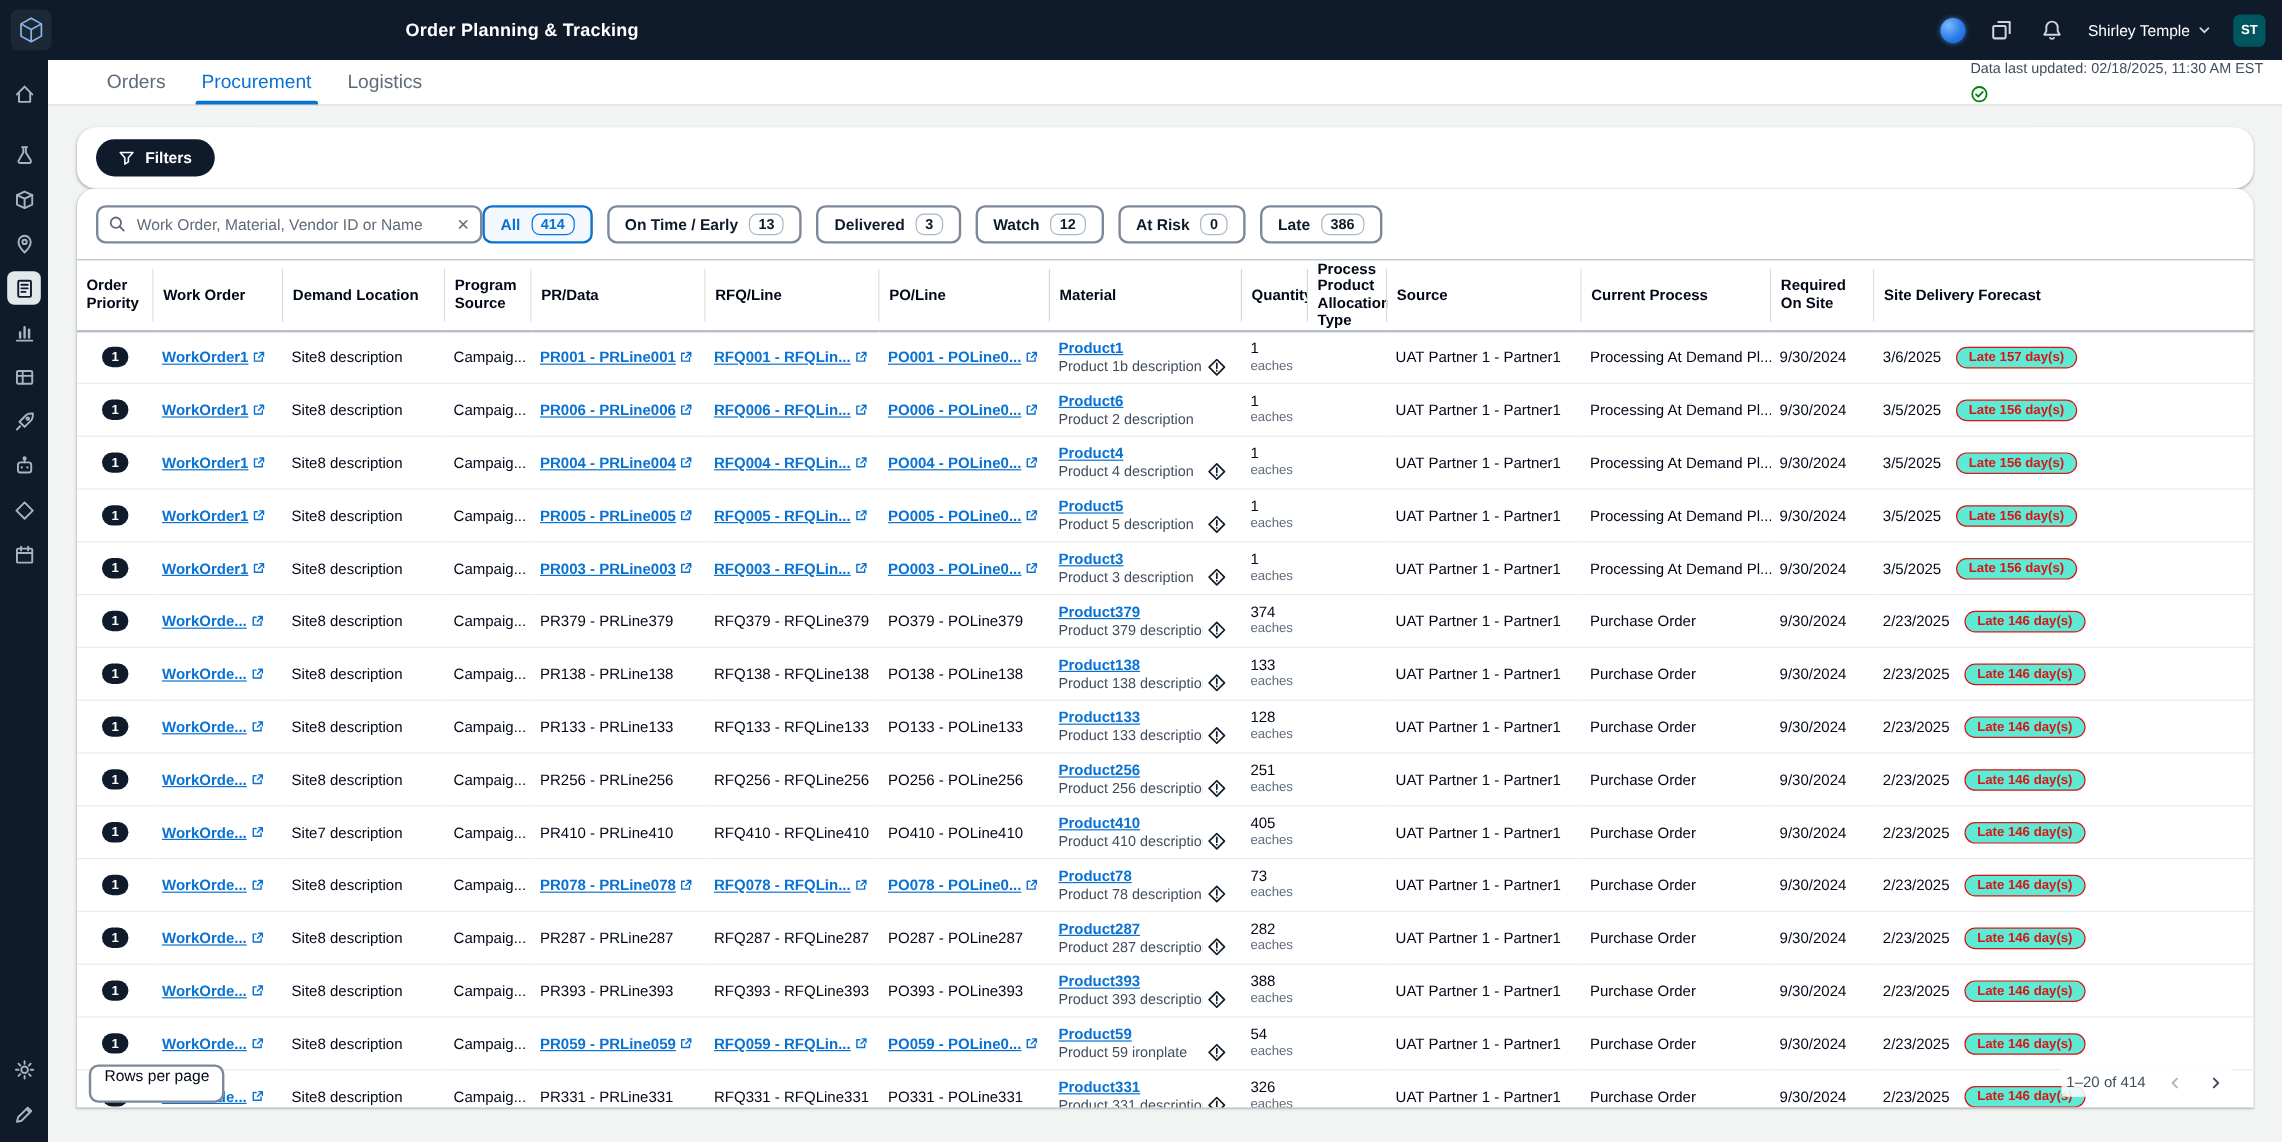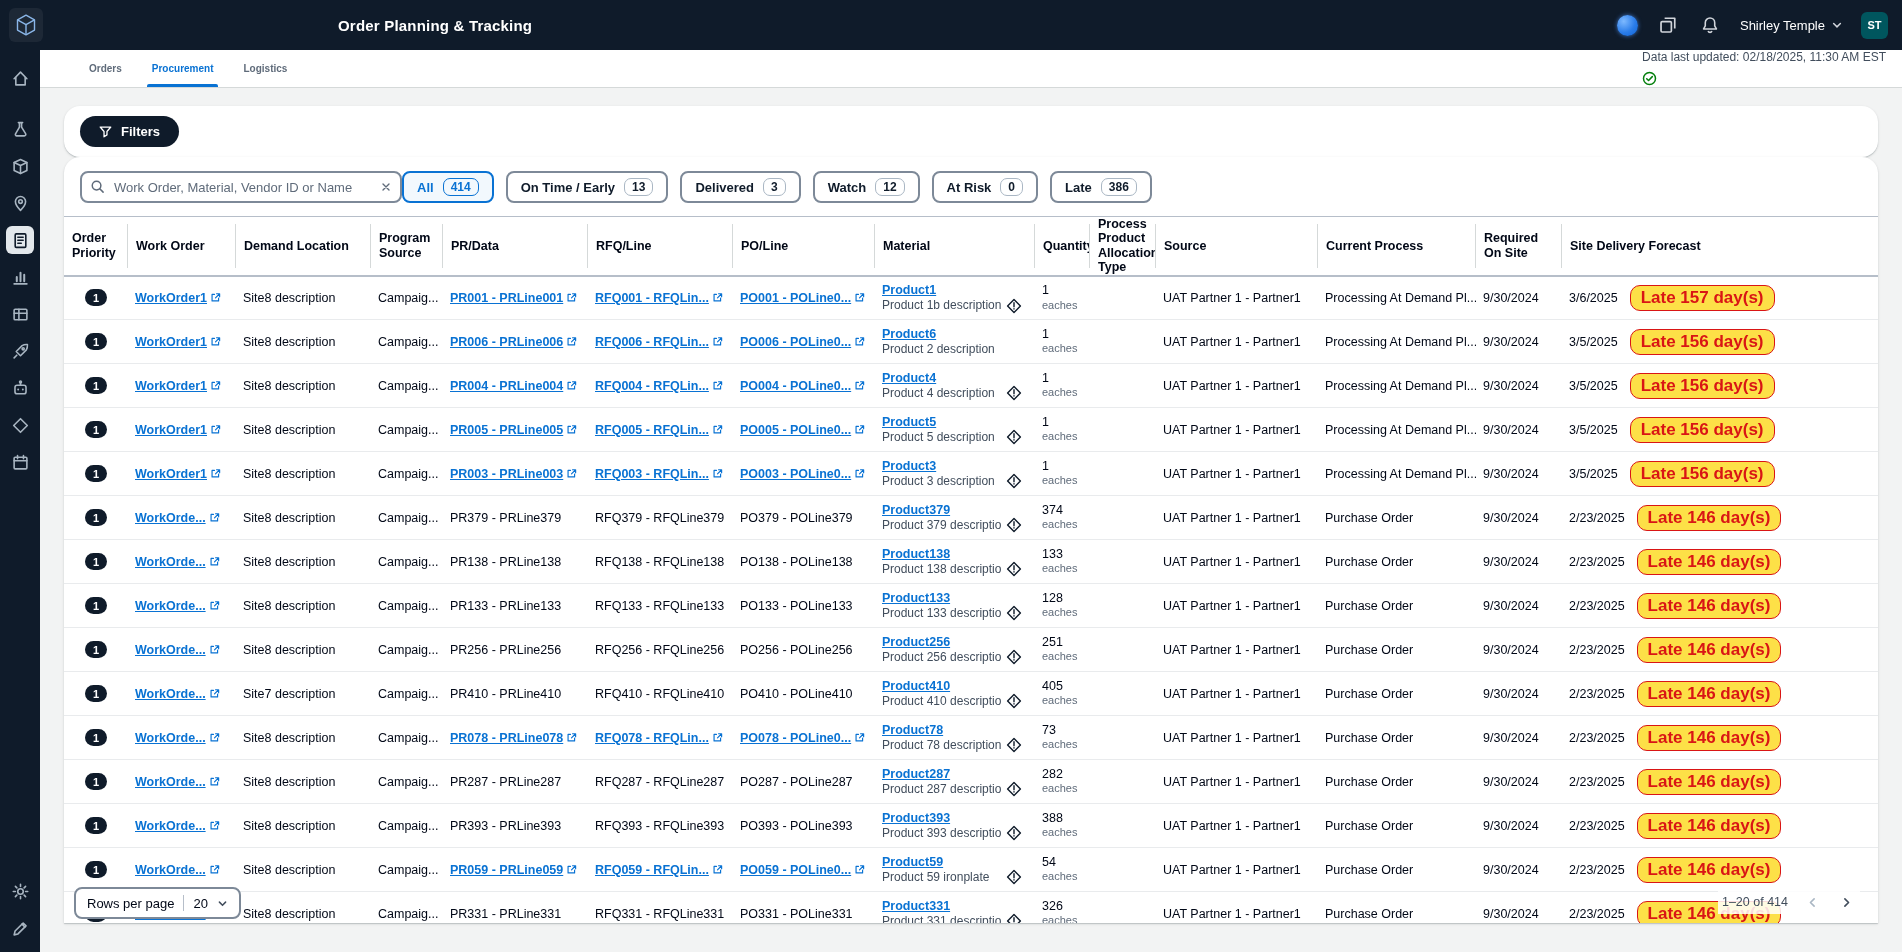--- a/index.html
+++ b/index.html
@@ -24,21 +24,21 @@
   
   .sidebar { position:absolute; top:50px; left:0; bottom:0; width:40px; background:#0f1b2a; display:flex; flex-direction:column; align-items:center; padding:14px 0 10px; gap:9px; z-index:30; }
   .side-icon { width:28px; height:28px; display:flex; align-items:center; justify-content:center; border-radius:6px; color:#a8b5c1; cursor:pointer; }
   .side-icon .icon { width:17px; height:17px; }
   .side-icon.selected { background:#e3e8ec; color:#0f1b2a; }
   .side-icon.home { margin-bottom:14px; }
   .side-spacer { flex:1; }
 
   
   .tabbar { position:absolute; top:50px; left:40px; right:0; height:38px; background:#fff; border-bottom:1px solid #d5d9d9; display:flex; align-items:stretch; padding-left:34px; z-index:20; }
-  .tab { display:flex; align-items:center; padding:0 15px; font-size:10px; font-weight:700; color:#5f6b7a; position:relative; cursor:pointer; }
+  .tab { display:flex; align-items:center; padding:0 15px; font-size:16px; font-weight:400; color:#5f6b7a; position:relative; cursor:pointer; }
   .tab.selected { color:#0972d3; }
   .tab.selected::after { content:""; position:absolute; left:10px; right:10px; bottom:0; height:3px; border-radius:2px 2px 0 0; background:#0972d3; }
   .updated { margin-left:auto; margin-right:16px; display:flex; align-items:flex-start; gap:7px; font-size:12px; color:#414d5c;flex-direction:column; }
   .updated .icon { width:15px; height:15px; color:#037f0c; }
 
   
   .content { position:absolute; top:88px; left:40px; right:0; bottom:0; padding:18px 24px 0; }
   .card { background:#fff; border-radius:16px; box-shadow:0 1px 1px rgba(0,28,36,.15),0 1px 3px rgba(0,28,36,.12); }
 
   .filters-card { padding:10px 16px; }
@@ -70,25 +70,25 @@
   .prio { display:inline-flex; align-items:center; justify-content:center; min-width:22px; height:17px; padding:0 7px; background:#0f1b2a; color:#fff; font-size:11px; font-weight:700; border-radius:9px; }
   .lnk { color:#0972d3; font-weight:700; text-decoration:underline; cursor:pointer; display:inline-flex; align-items:center; gap:3px; white-space:nowrap; }
   .lnk .ext { width:11px; height:11px; color:#0972d3; }
   .plain { color:#000716; }
   .mat { display:flex; align-items:flex-end; justify-content:space-between; gap:4px; }
   .mat-l { display:flex; flex-direction:column; line-height:1.3; overflow:hidden; }
   .desc { font-size:12px; color:#414d5c; }
   .dmd { width:16px; height:16px; color:#0f1b2a; margin-right:6px; }
   .qty { display:flex; flex-direction:column; line-height:1.25; }
   .uom { font-size:11px; color:#5f6b7a; }
-  .late { display:inline-block; margin-left:12px; padding:2px 10px; border:1.5px solid #d91515; border-radius:10px; background:#fde047; color:#d91515; font-size:17px; font-weight:700; vertical-align:middle; }
+  .late { display:inline-block; margin-left:12px; padding:2px 10px; border:1.5px solid #d91515; border-radius:10px; background:#5eead4; color:#d91515; font-size:11px; font-weight:700; vertical-align:middle; }
   .fc-date { vertical-align:middle; }
 
   
-  .rpp { position:absolute; left:10px; bottom:4px; display:flex; align-items:center; gap:9px; height:32px; padding:0 11px; background:#fff; border:2px solid #7d8998; border-radius:8px; font-size:13px; color:#000716; cursor:pointer; z-index:5; }
+  .rpp { position:absolute; left:10px; bottom:4px; display:flex; align-items:center; gap:9px; height:32px; padding:0 11px; background:#fff; border:2px solid #7d8998; border-radius:8px; font-size:13px; color:#000716; cursor:pointer; z-index:5;flex-direction:column; }
   .rpp .div { width:1px; height:16px; background:#b6bec9; }
   .rpp .icon { width:11px; height:11px; color:#414d5c; }
   .pager { position:absolute; right:18px; bottom:9px; display:flex; align-items:center; gap:14px; font-size:12.5px; color:#414d5c; z-index:5; background:rgba(255,255,255,.85); padding:2px 4px; }
   .pg-btn { width:20px; height:20px; display:flex; align-items:center; justify-content:center; border:none; background:transparent; cursor:pointer; color:#414d5c; }
   .pg-btn.disabled { color:#aab7c4; cursor:default; }
   .pg-btn .icon { width:13px; height:13px; }
 </style>
 </head>
 <body>
 

